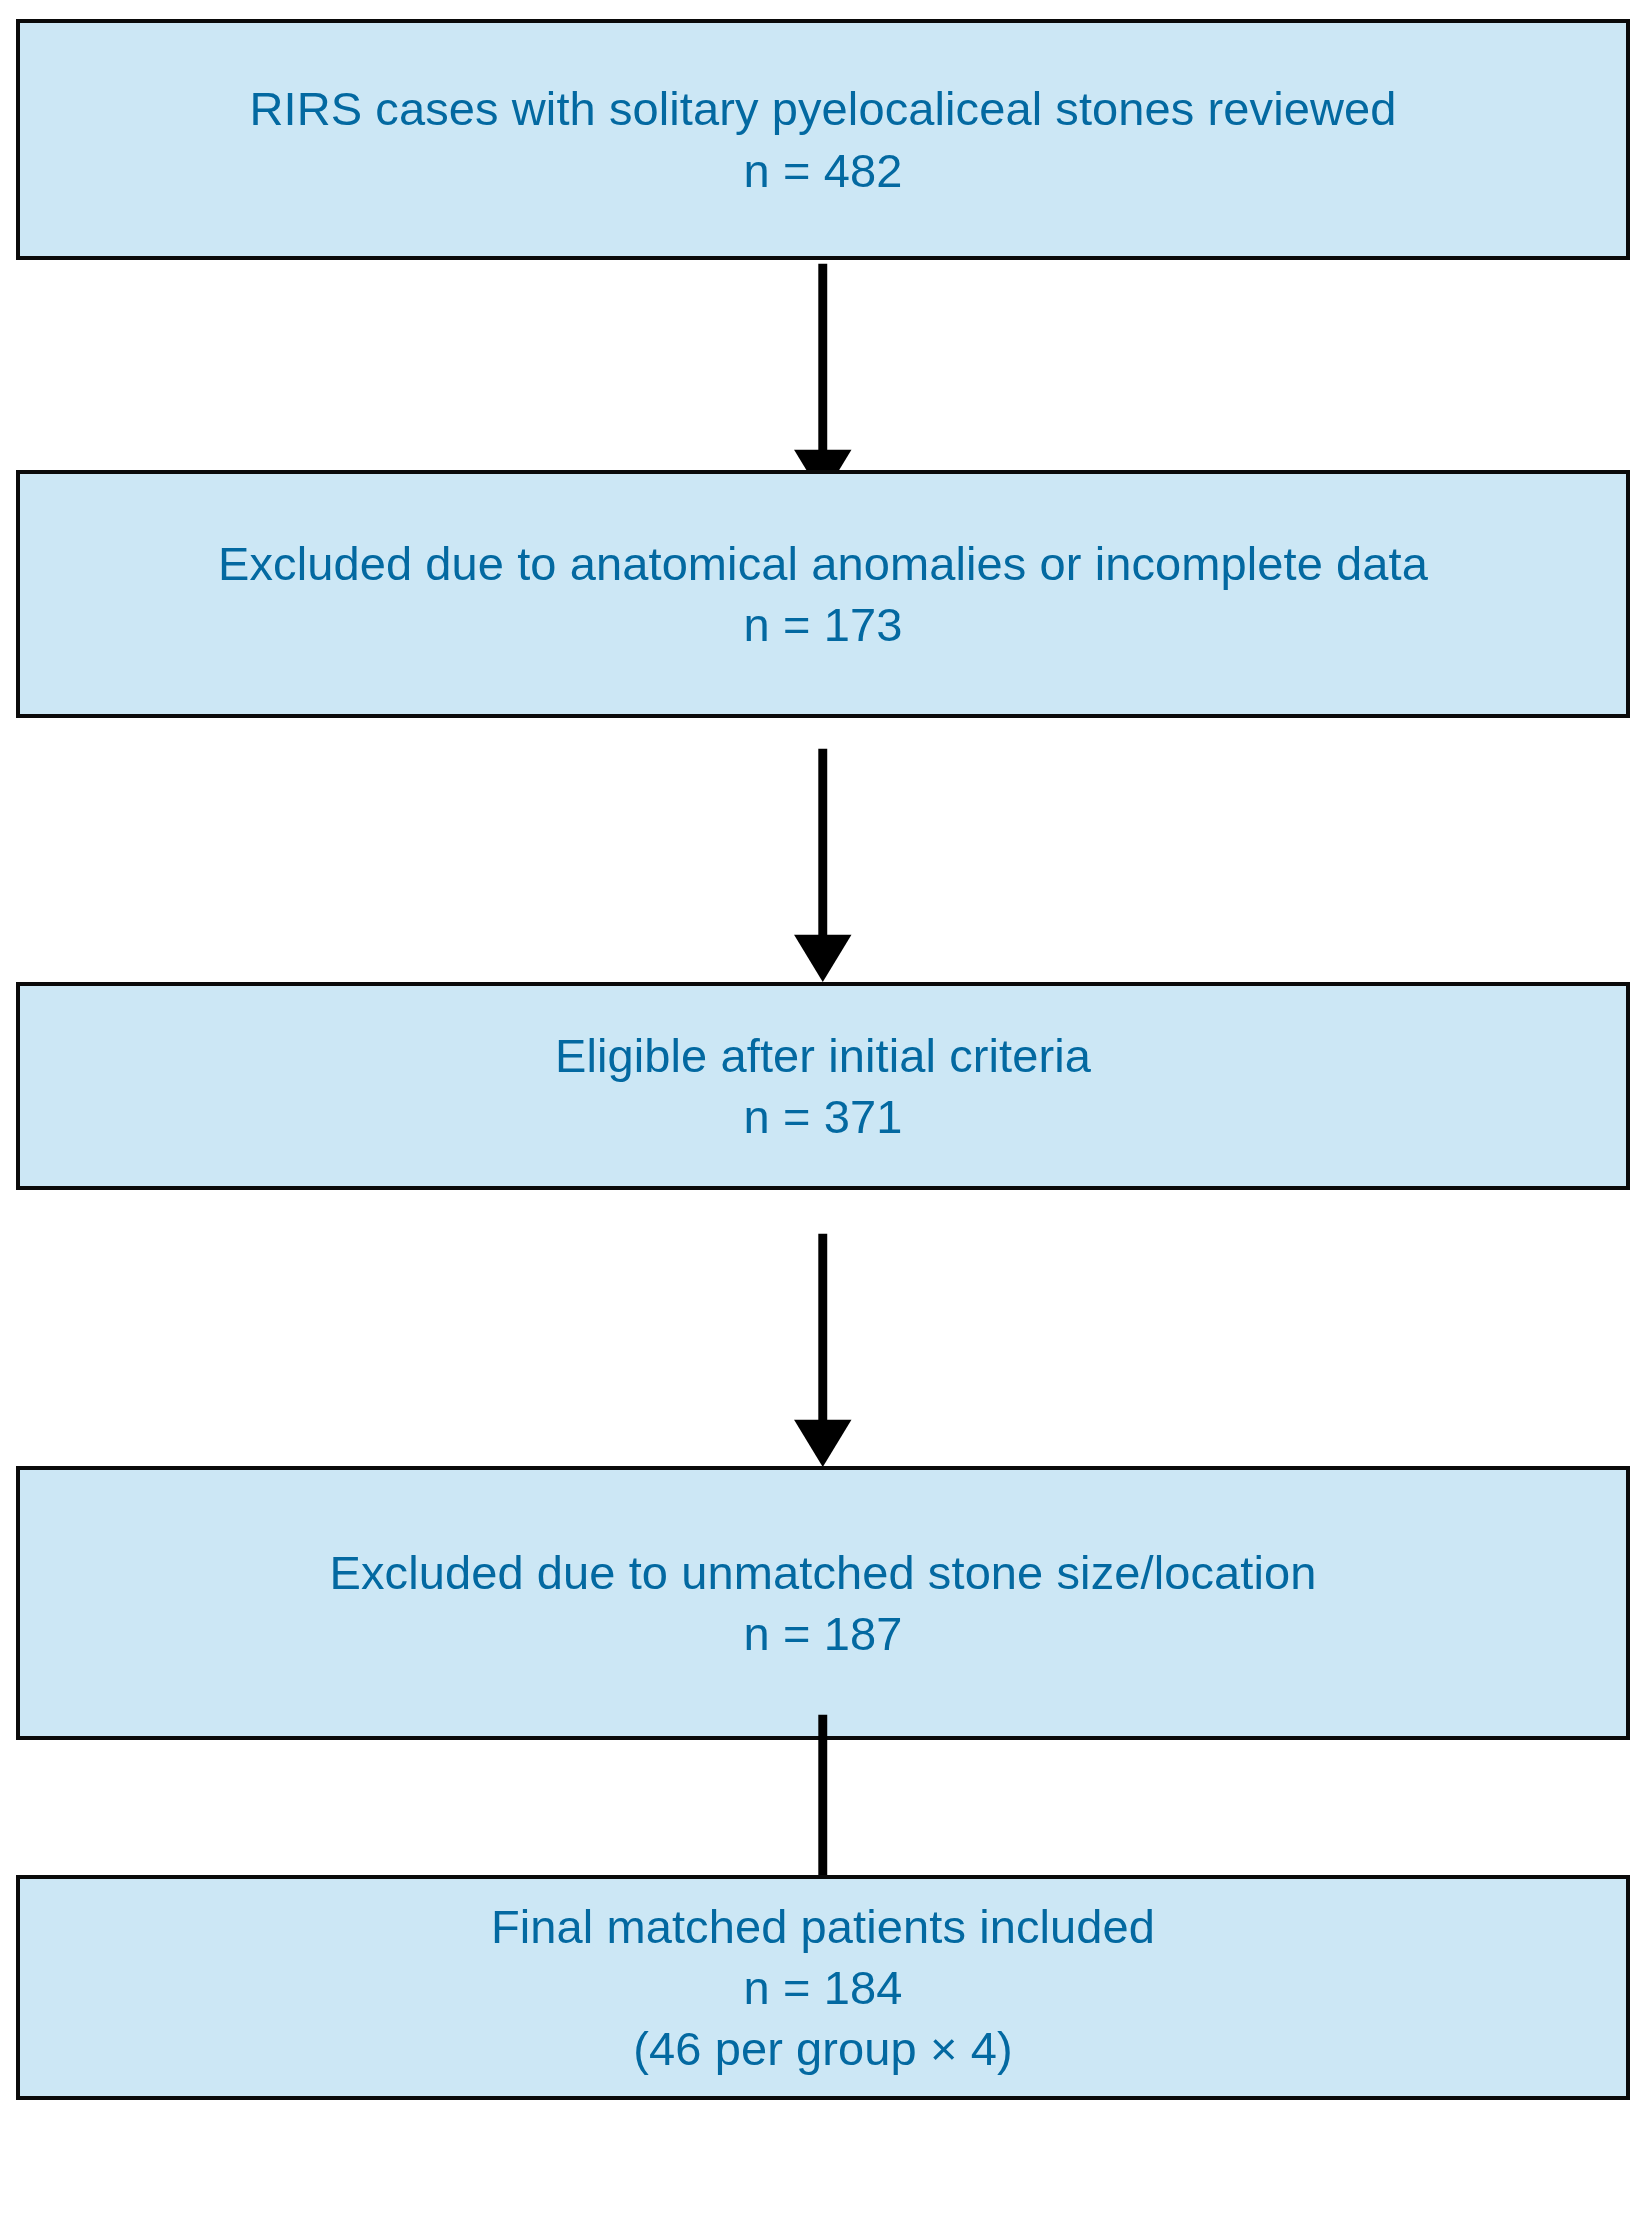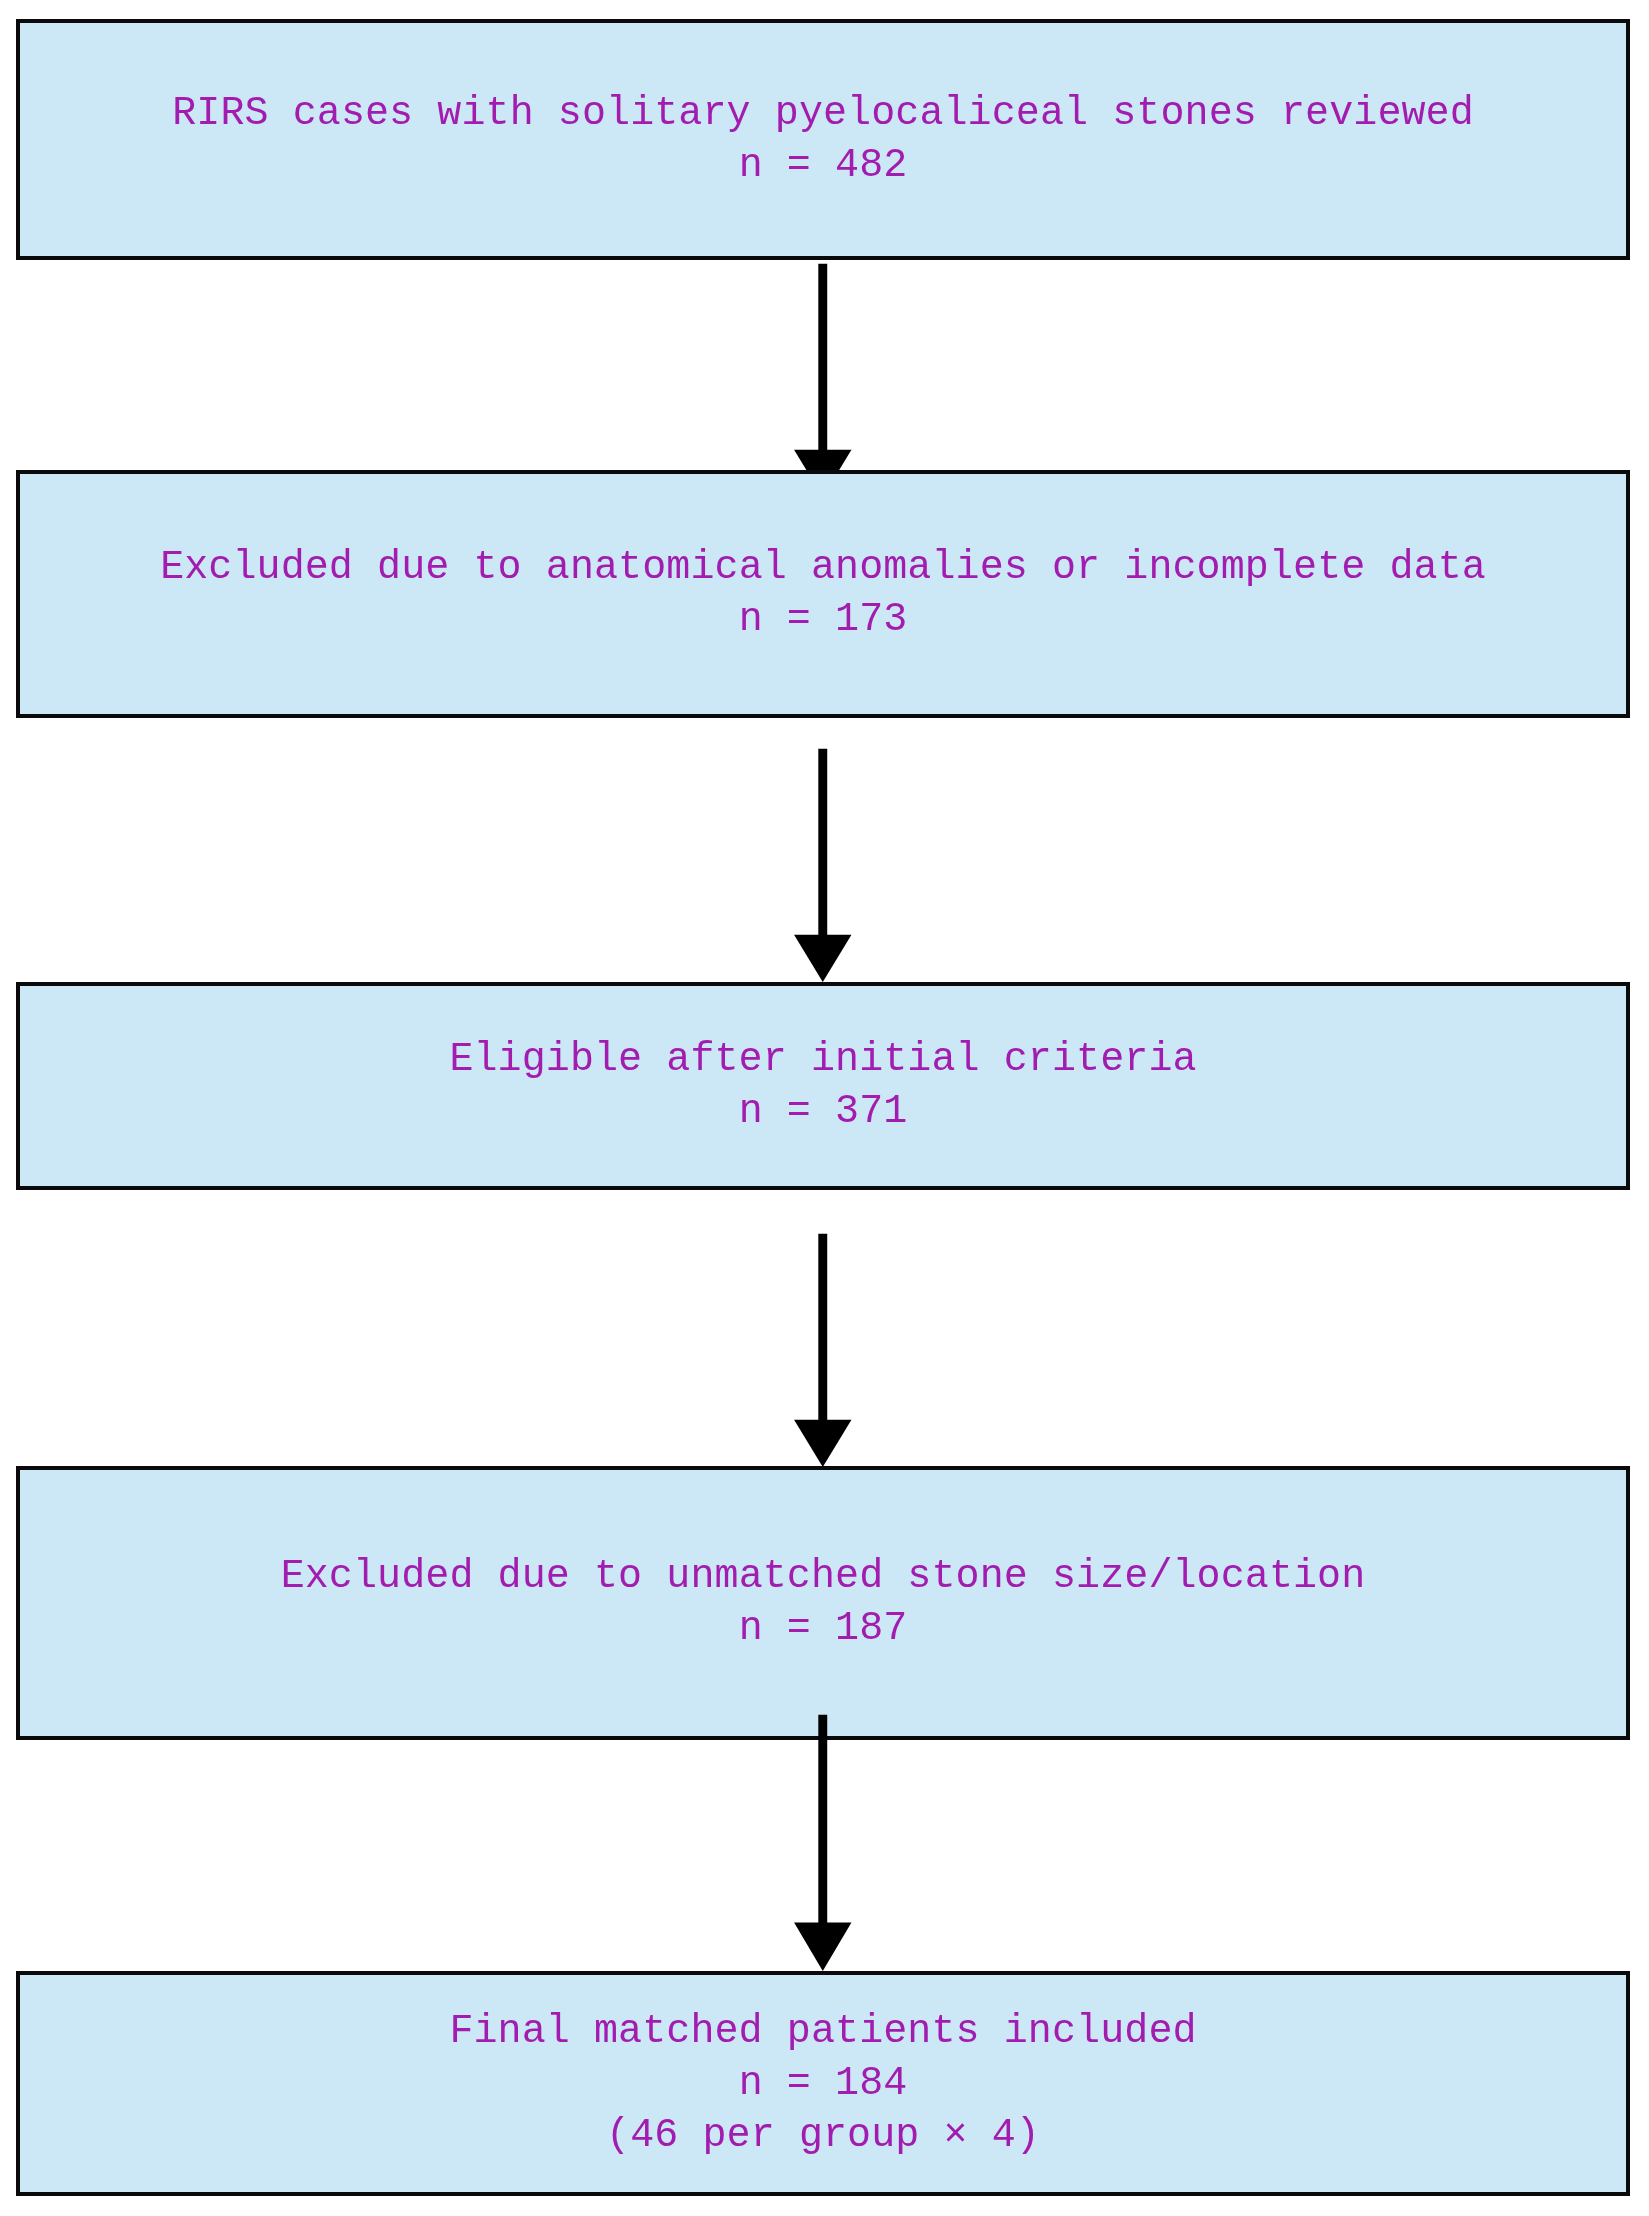--- a/index.html
+++ b/index.html
@@ -26,23 +26,23 @@
     background: #cce7f5;
     border: 4.5px solid #0a0a0a;
     display: flex;
     flex-direction: column;
     align-items: center;
     justify-content: center;
     text-align: center;
   }
   .box-line {
     display: block;
-    color: #a21caf;
-    font-family: Liberation Mono, monospace;
-    font-size: 40px;
+    color: #0369a1;
+    font-family: Liberation Sans, sans-serif;
+    font-size: 47px;
     font-weight: 400;
     line-height: 1.30;
     letter-spacing: 0.1px;
     white-space: nowrap;
   }
   .connector {
     position: absolute;
     left: 0;
     width: 1650px;
     pointer-events: none;
@@ -51,21 +51,21 @@
     display: block;
     width: 100%;
     height: 100%;
     overflow: visible;
   }
   
   #box-1 { top: 19px;   height: 241px; }
   #box-2 { top: 470px;  height: 248px; text-align: center; }
   #box-3 { top: 982px; height: 208px; }
   #box-4 { top: 1466px; height: 274px; }
-  #box-5 { top: 1971px; height: 225px; text-align: right; }
+  #box-5 { top: 1875px; height: 225px; text-align: right; }
 
   
   #arrow-1 { top: 260px;  height: 237px; }
   #arrow-2 { top: 745px; height: 237px; }
   #arrow-3 { top: 1230px; height: 237px; }
   #arrow-4 { top: 1711px; height: 260px; }
 </style>
 </head>
 <body>
 

